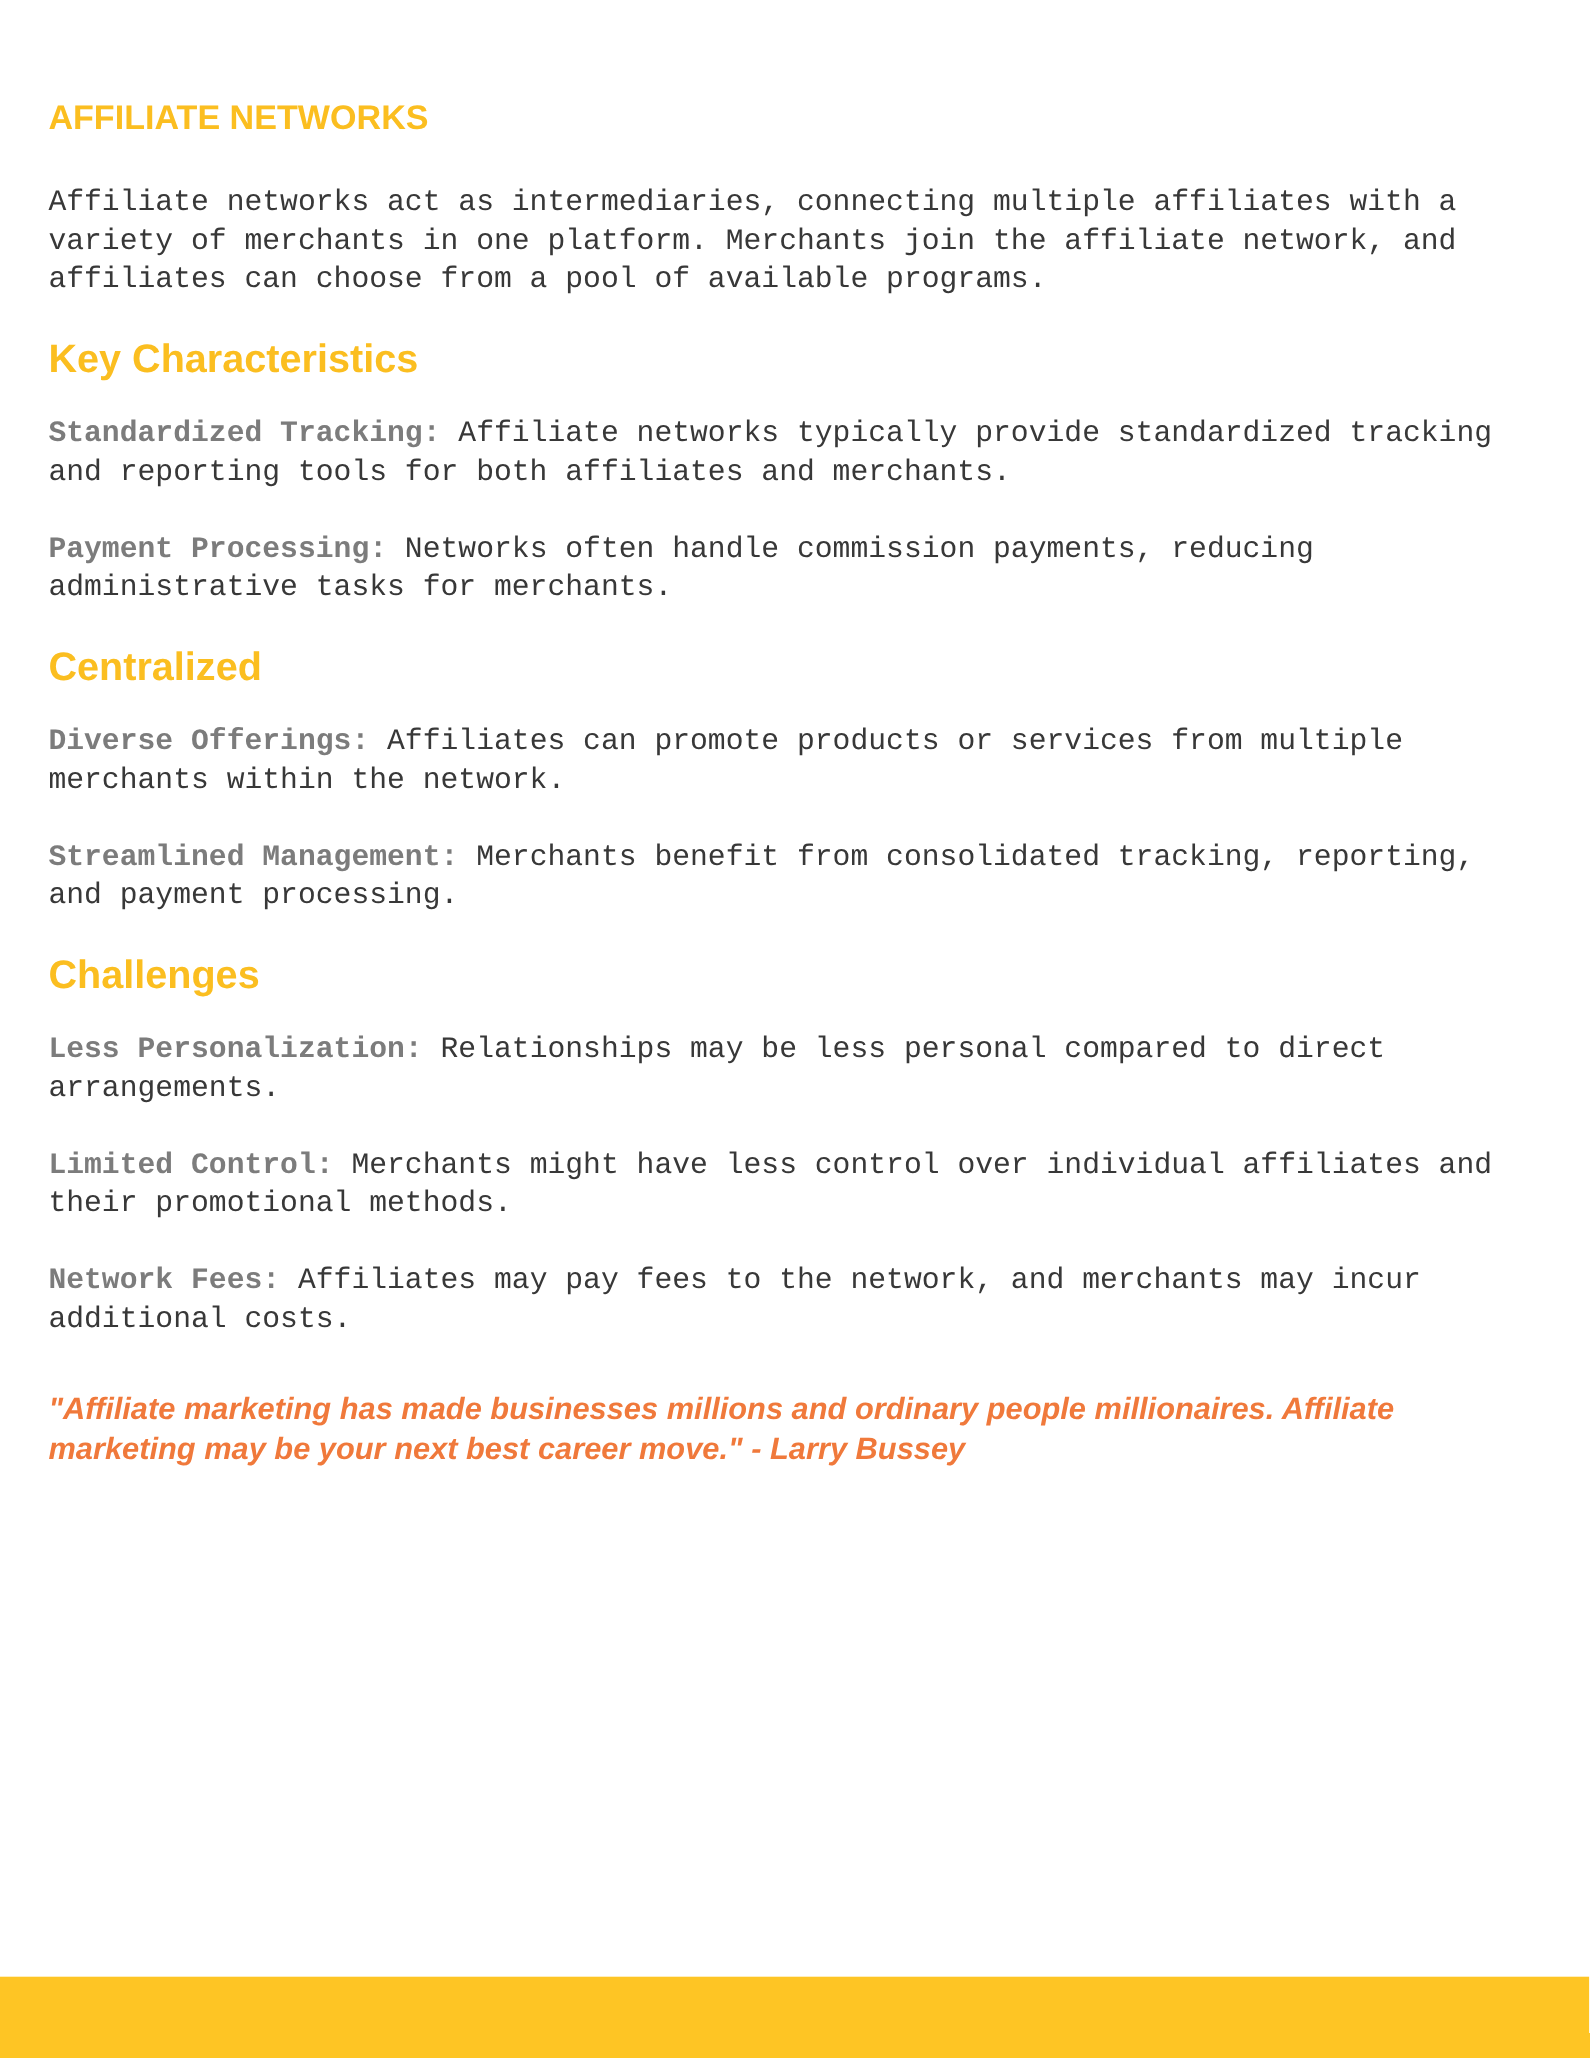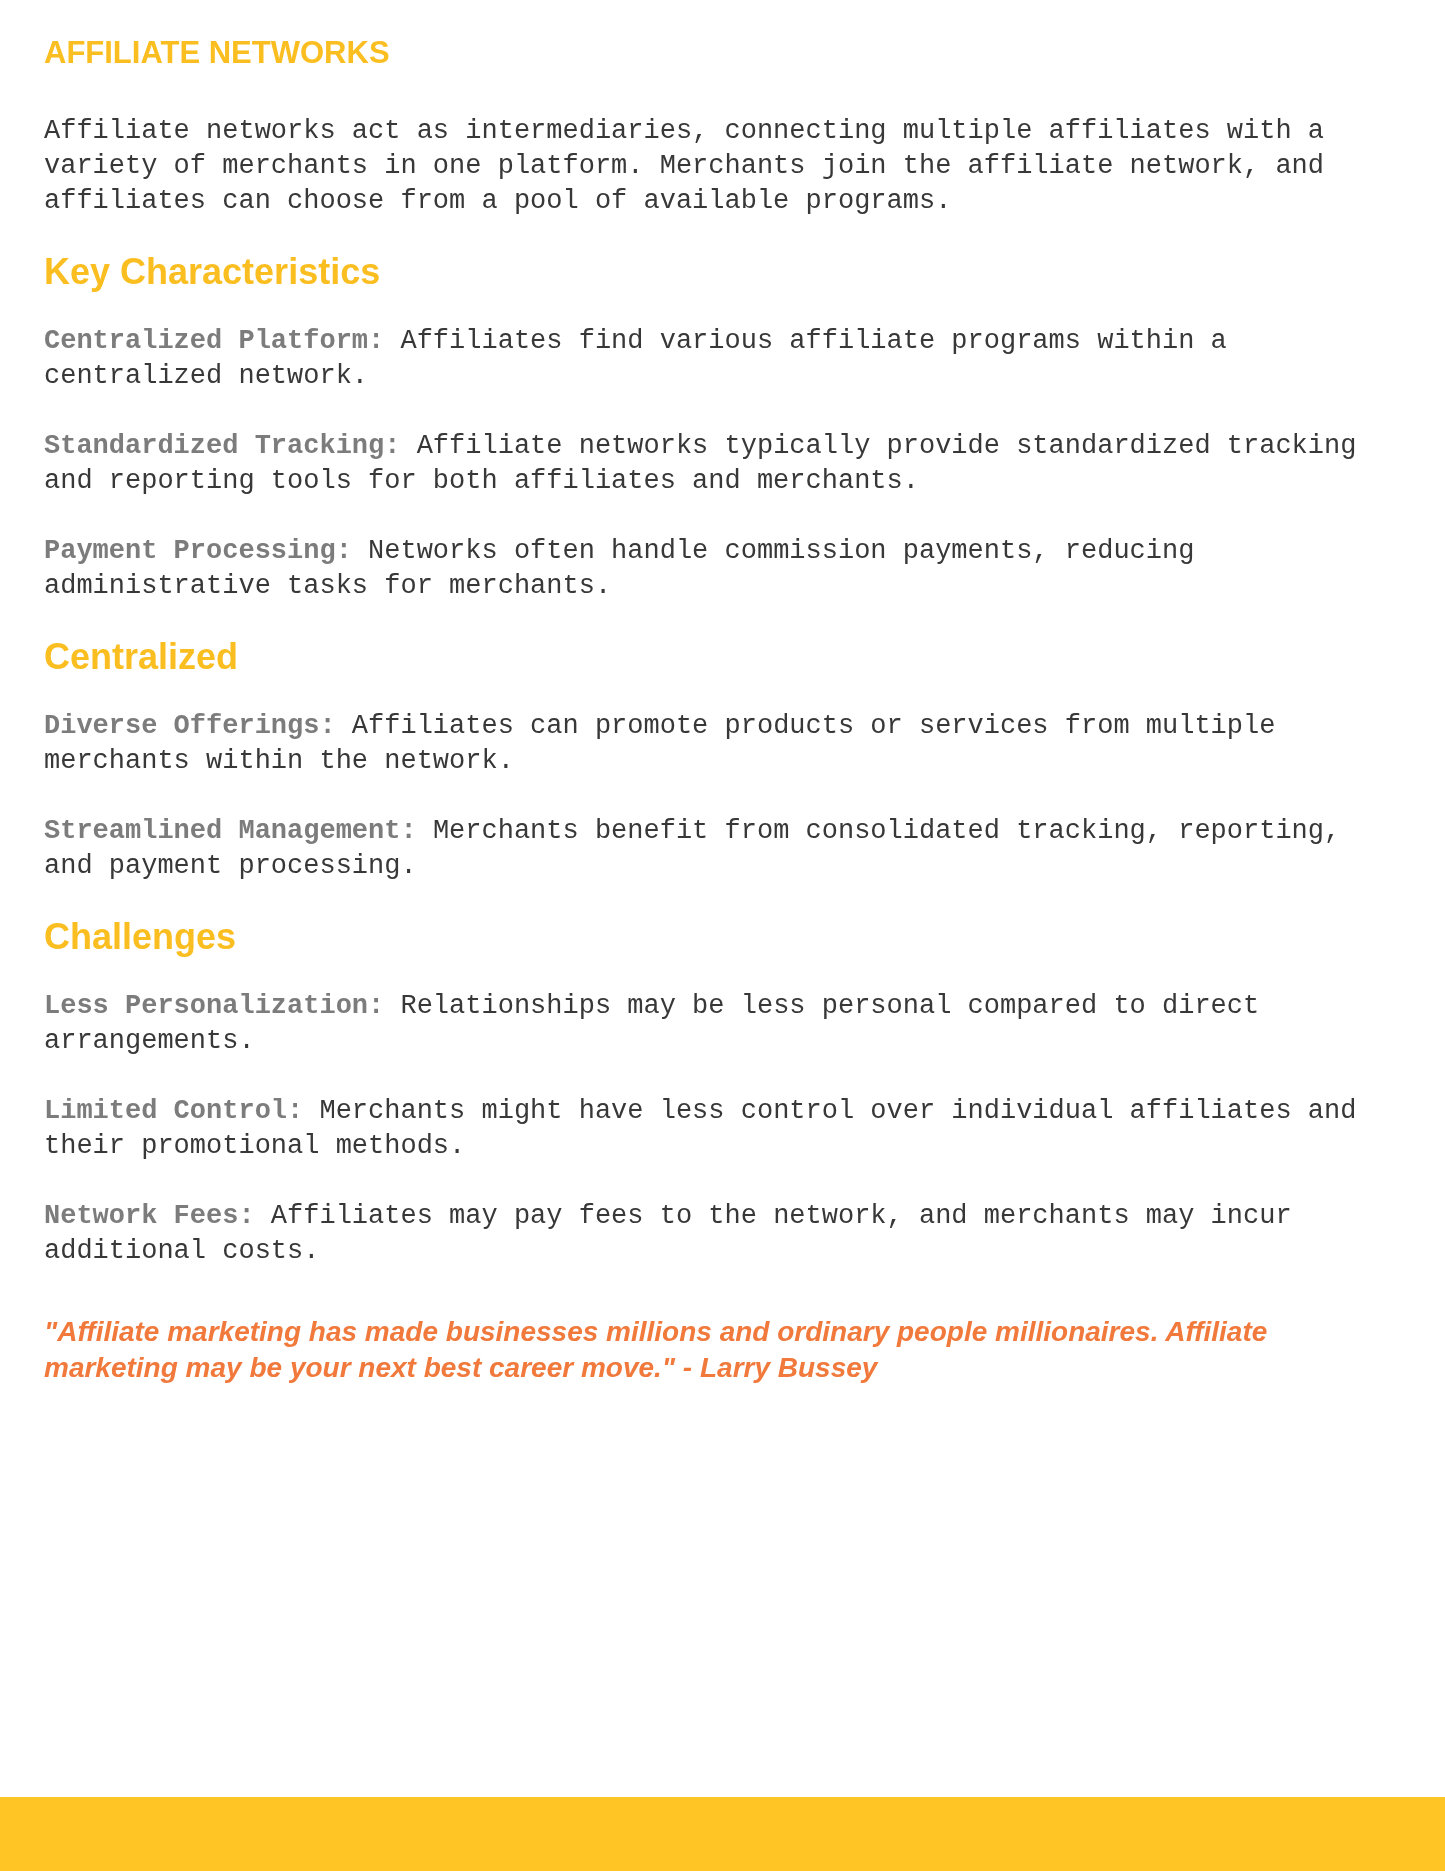--- a/index.html
+++ b/index.html
@@ -9,21 +9,21 @@
   }
   .page {
     position: relative;
     width: 1445px;
     height: 1871px;
     background: #ffffff;
     overflow: hidden;
     font-family: "Liberation Sans", sans-serif;
   }
   .content {
-    padding: 34px 42px 0 44px;
+    padding: 88px 42px 0 44px;
   }
   h1.doc-title {
     margin: 0 0 42px 0;
     font-size: 31px;
     line-height: 38px;
     font-weight: bold;
     color: var(--heading_yellow, #FBBE20);
   }
   h2.section-heading {
     margin: 0 0 35px 0;
@@ -65,21 +65,20 @@
 
 <div class="page">
   <main class="content">
 
     <h1 class="doc-title">AFFILIATE NETWORKS</h1>
 
     <p class="body">Affiliate networks act as intermediaries, connecting multiple affiliates with a variety of merchants in one platform. Merchants join the affiliate network, and affiliates can choose from a pool of available programs.</p>
 
     <h2 class="section-heading">Key Characteristics</h2>
 
-    <p class="body"><span class="lead">Centralized Platform:</span> <span>Affiliates find various affiliate programs within a centralized network.</span></p>
 
     <p class="body"><span class="lead">Standardized Tracking:</span> <span>Affiliate networks typically provide standardized tracking and reporting tools for both affiliates and merchants.</span></p>
 
     <p class="body"><span class="lead">Payment Processing:</span> <span>Networks often handle commission payments, reducing administrative tasks for merchants.</span></p>
 
     <h2 class="section-heading">Centralized</h2>
 
     <p class="body"><span class="lead">Diverse Offerings:</span> <span>Affiliates can promote products or services from multiple merchants within the network.</span></p>
 
     <p class="body"><span class="lead">Streamlined Management:</span> <span>Merchants benefit from consolidated tracking, reporting, and payment processing.</span></p>

